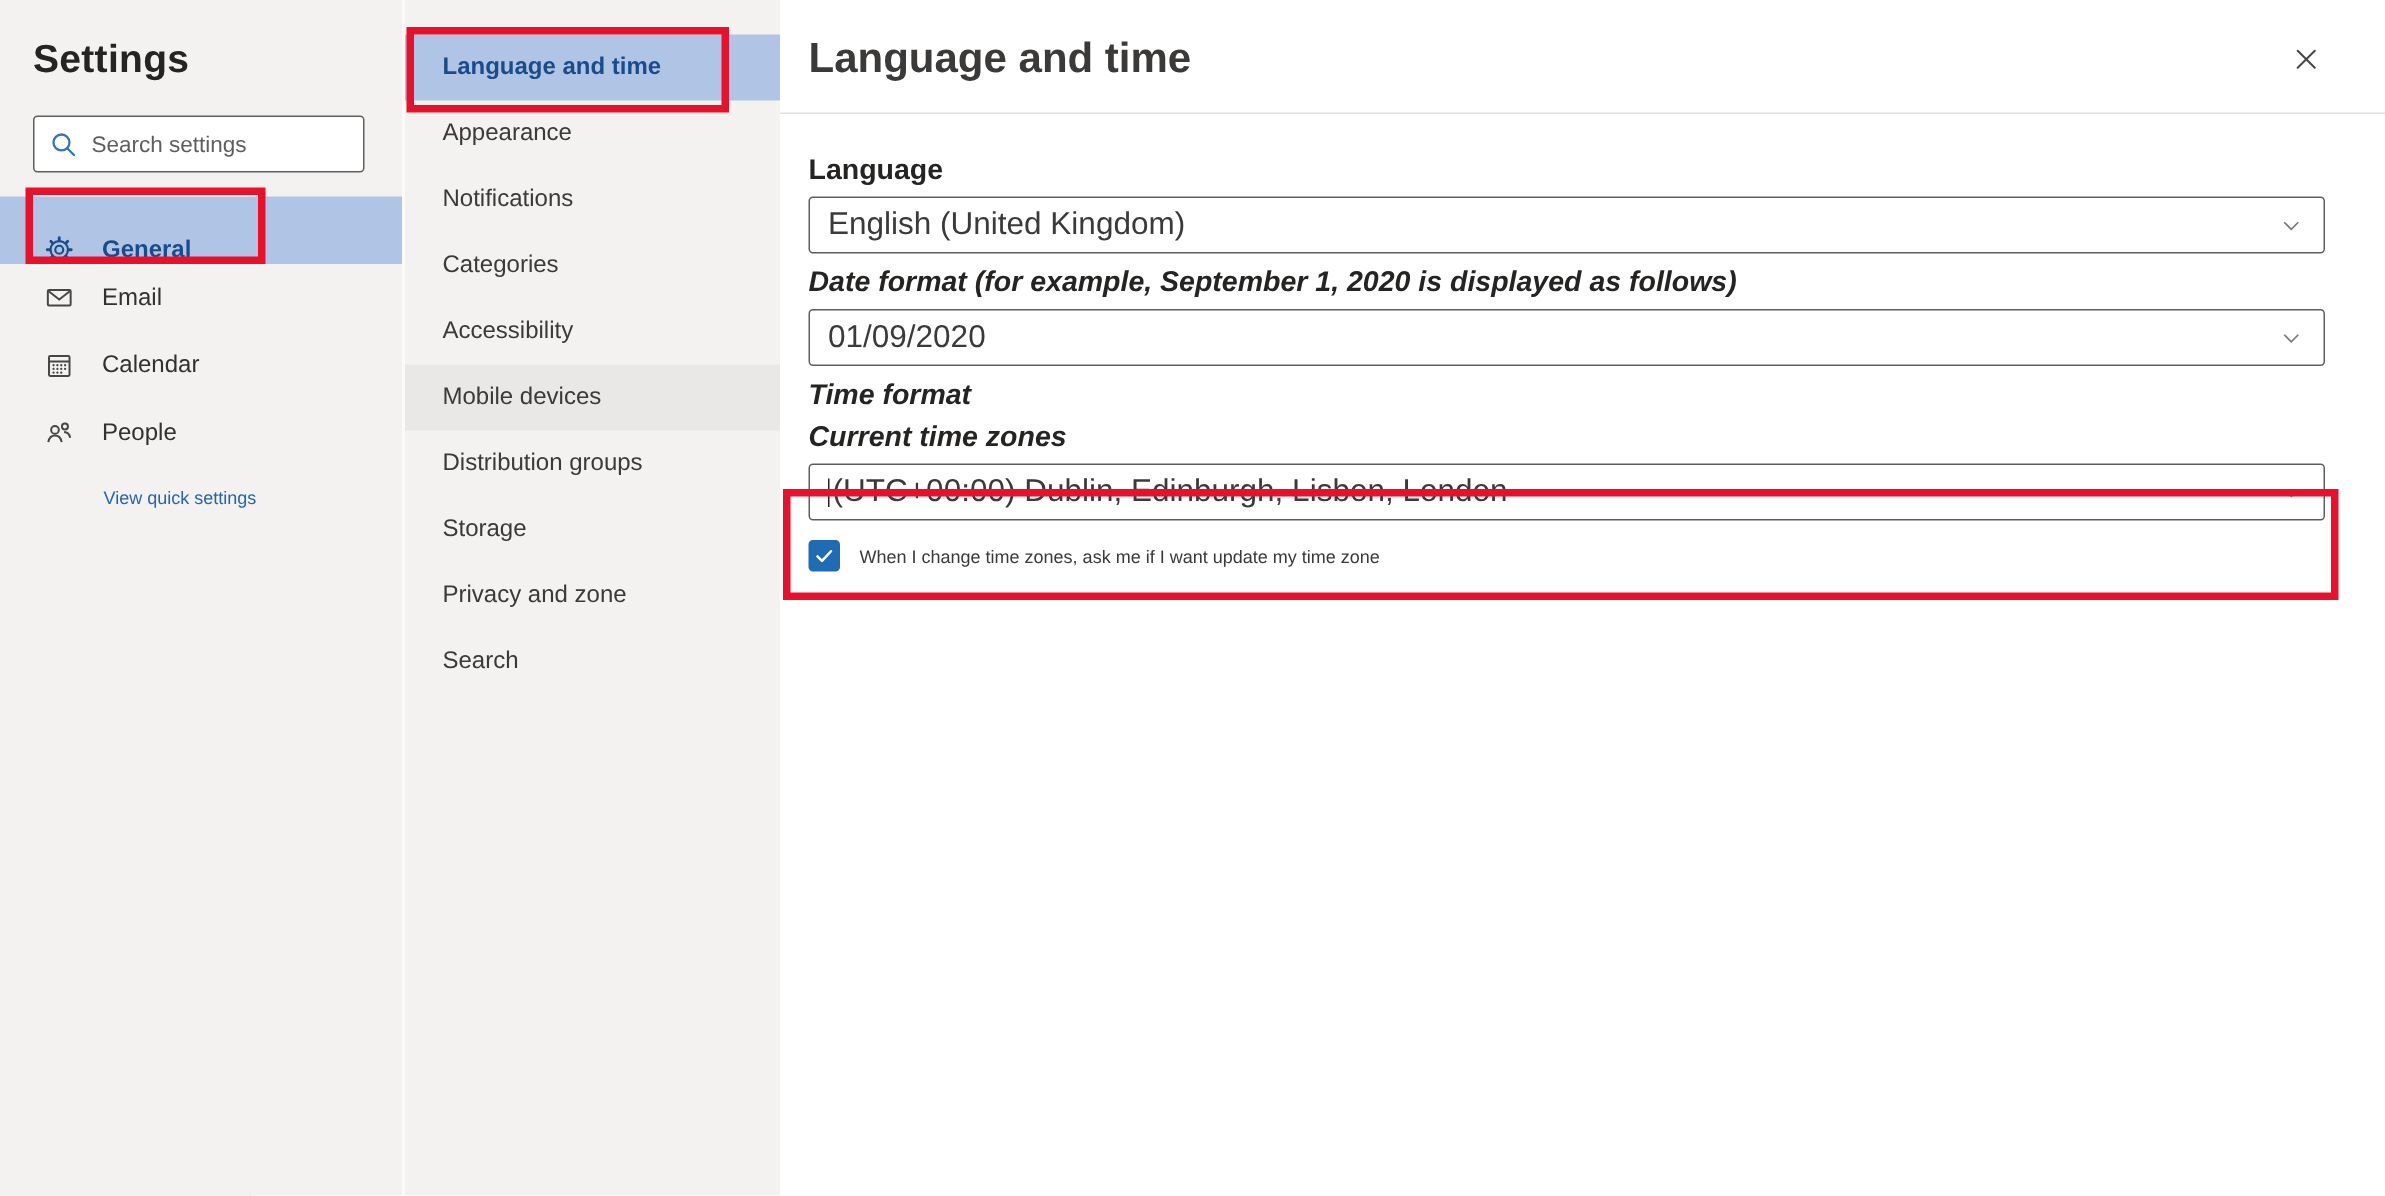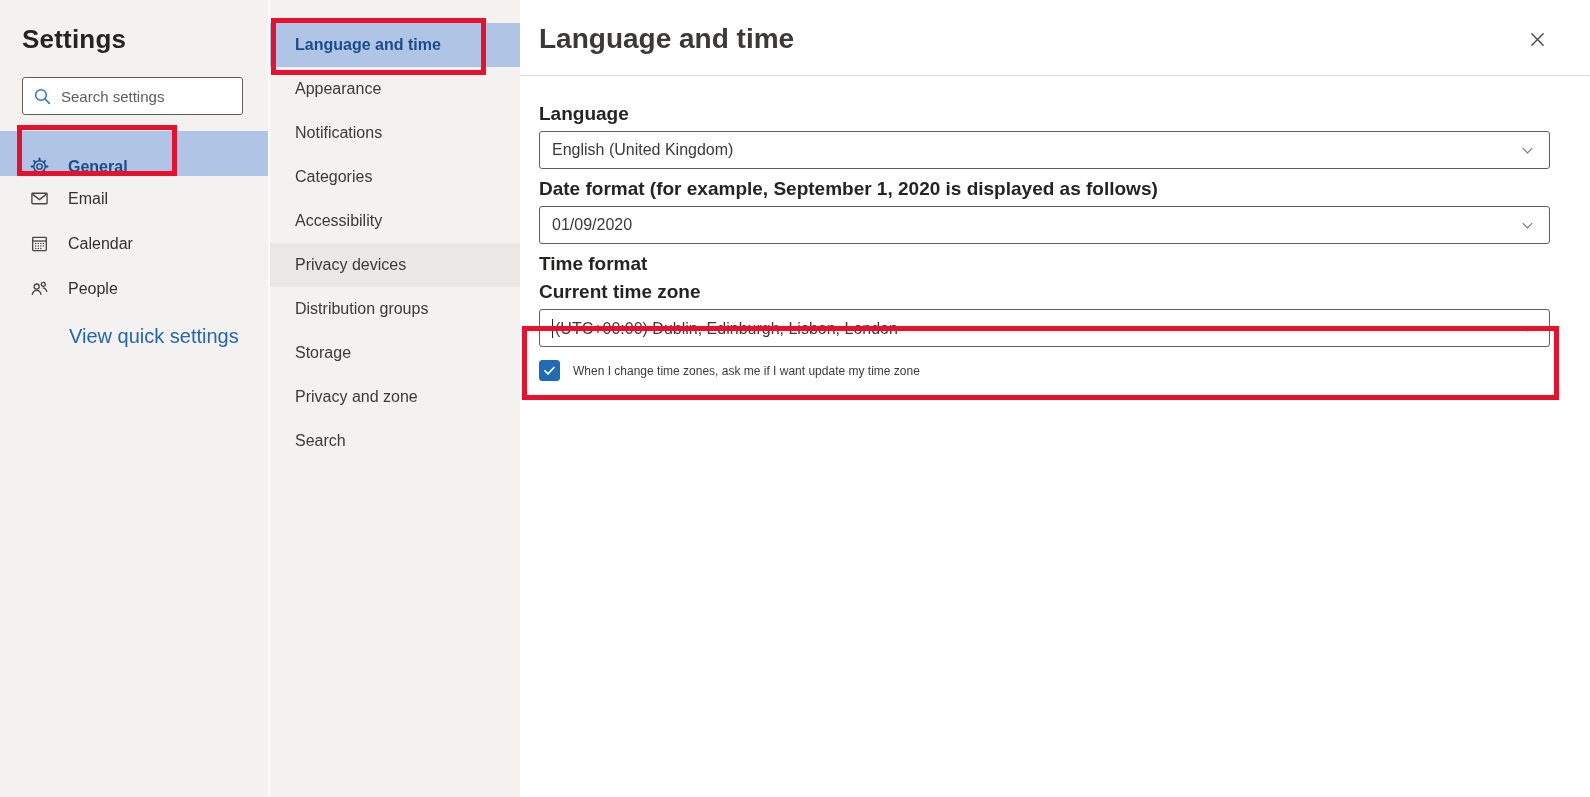--- a/index.html
+++ b/index.html
@@ -54,21 +54,21 @@
   .nav-row{
     height:45px;display:flex;align-items:center;
     padding-left:30px;gap:19px;cursor:pointer;
     font-size:16px;color:var(--text-primary);
   }
   .nav-row .nav-ic{width:19px;height:19px;display:flex;align-items:center;color:var(--icon-gray);}
   .nav-row.selected{background:var(--selection-bg);color:var(--selection-text);font-weight:700;align-items:flex-end;}
   .nav-row.selected .nav-ic{color:var(--selection-text);}
   .quick-link{
     display:inline-block;margin:14px 0 0 69px;
-    font-size:20px;color:var(--link-blue);text-decoration:none;cursor:pointer;
+    font-size:12px;color:var(--link-blue);text-decoration:none;cursor:pointer;
   }
 
   
   .catcol{
     width:252px;min-width:252px;height:100%;
     background:var(--rail-bg);
     border-left:2px solid #fbfaf9;
     position:relative;
     padding-top:23px;
   }
@@ -94,26 +94,26 @@
   .close-btn{
     position:absolute;top:26px;right:40px;
     width:26px;height:26px;border:none;background:transparent;padding:0;
     color:var(--icon-gray);cursor:pointer;display:flex;align-items:center;justify-content:center;
   }
   .panel-body{padding:0 40px 0 19px;}
   .field-label{
     display:block;font-size:19px;line-height:17px;font-weight:700;color:#252423;
   }
   .field-label.first{margin-top:29px;}
-  .field-label.next{margin-top:11px;}
+  .field-label.next{margin-top:11px;font-style:italic;}
   .dropdown{
     margin-top:9px;height:38px;width:100%;
     background:#fff;border:1px solid var(--input-border);border-radius:3px;
     display:flex;align-items:center;padding:0 14px 0 12px;cursor:pointer;
-    font-size:16px;color:var(--text-heading);
+    font-size:21px;color:var(--text-heading);
   }
   .dropdown .dd-value{flex:1;white-space:nowrap;overflow:hidden;text-overflow:ellipsis;}
   .dropdown .chev{flex:none;color:#7a7876;display:flex;}
   .caret{
     display:inline-block;width:1px;height:19px;background:#242322;
     margin-right:2px;vertical-align:-4px;
   }
   .check-row{
     margin-top:13px;display:flex;align-items:center;gap:13px;
   }
@@ -231,21 +231,21 @@
     <div class="cat-row">
       <span>Notifications</span>
     </div>
     <div class="cat-row">
       <span>Categories</span>
     </div>
     <div class="cat-row">
       <span>Accessibility</span>
     </div>
     <div class="cat-row hovered">
-      <span>Privacy devices</span>
+      <span>Mobile devices</span>
     </div>
     <div class="cat-row">
       <span>Distribution groups</span>
     </div>
     <div class="cat-row">
       <span>Storage</span>
     </div>
     <div class="cat-row">
       <span>Privacy and zone</span>
     </div>
@@ -284,21 +284,21 @@
         <span class="dd-value">01/09/2020</span>
         <span class="chev">
           <svg width="15" height="15" viewBox="0 0 16 16" fill="none" stroke="currentColor" stroke-width="1.2">
             <polyline points="3,5.5 8,10.5 13,5.5"></polyline>
           </svg>
         </span>
       </div>
 
       <label class="field-label next">Time format</label>
 
-      <label class="field-label next">Current time zone</label>
+      <label class="field-label next">Current time zones</label>
       <div class="dropdown">
         <span class="dd-value"><span class="caret"></span><span>(UTC+00:00) Dublin, Edinburgh, Lisbon, London</span></span>
         <span class="chev">
           <svg width="15" height="15" viewBox="0 0 16 16" fill="none" stroke="currentColor" stroke-width="1.2">
             <polyline points="3,5.5 8,10.5 13,5.5"></polyline>
           </svg>
         </span>
       </div>
 
       <div class="check-row">

